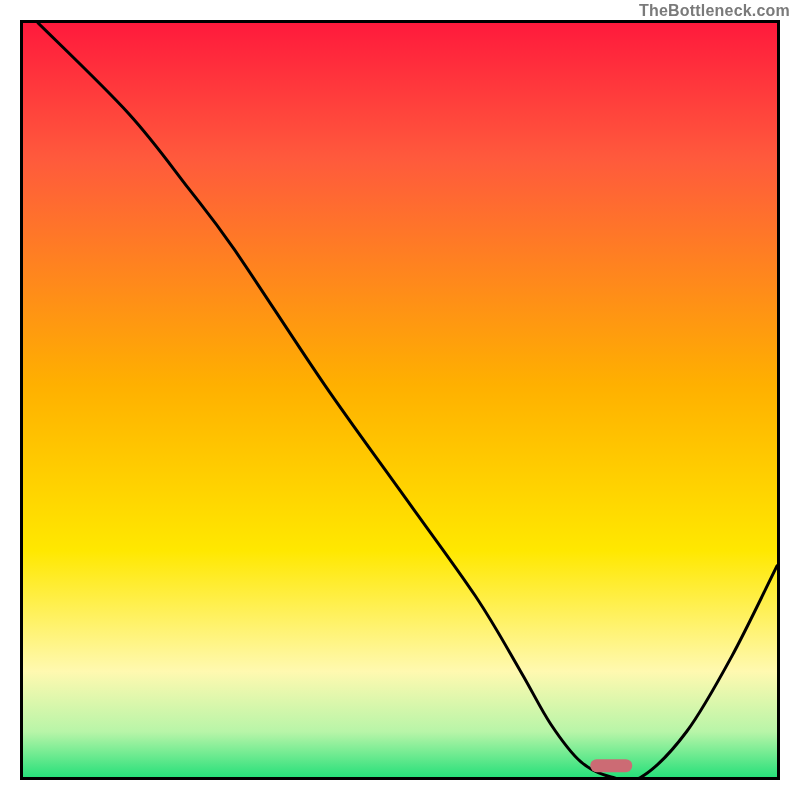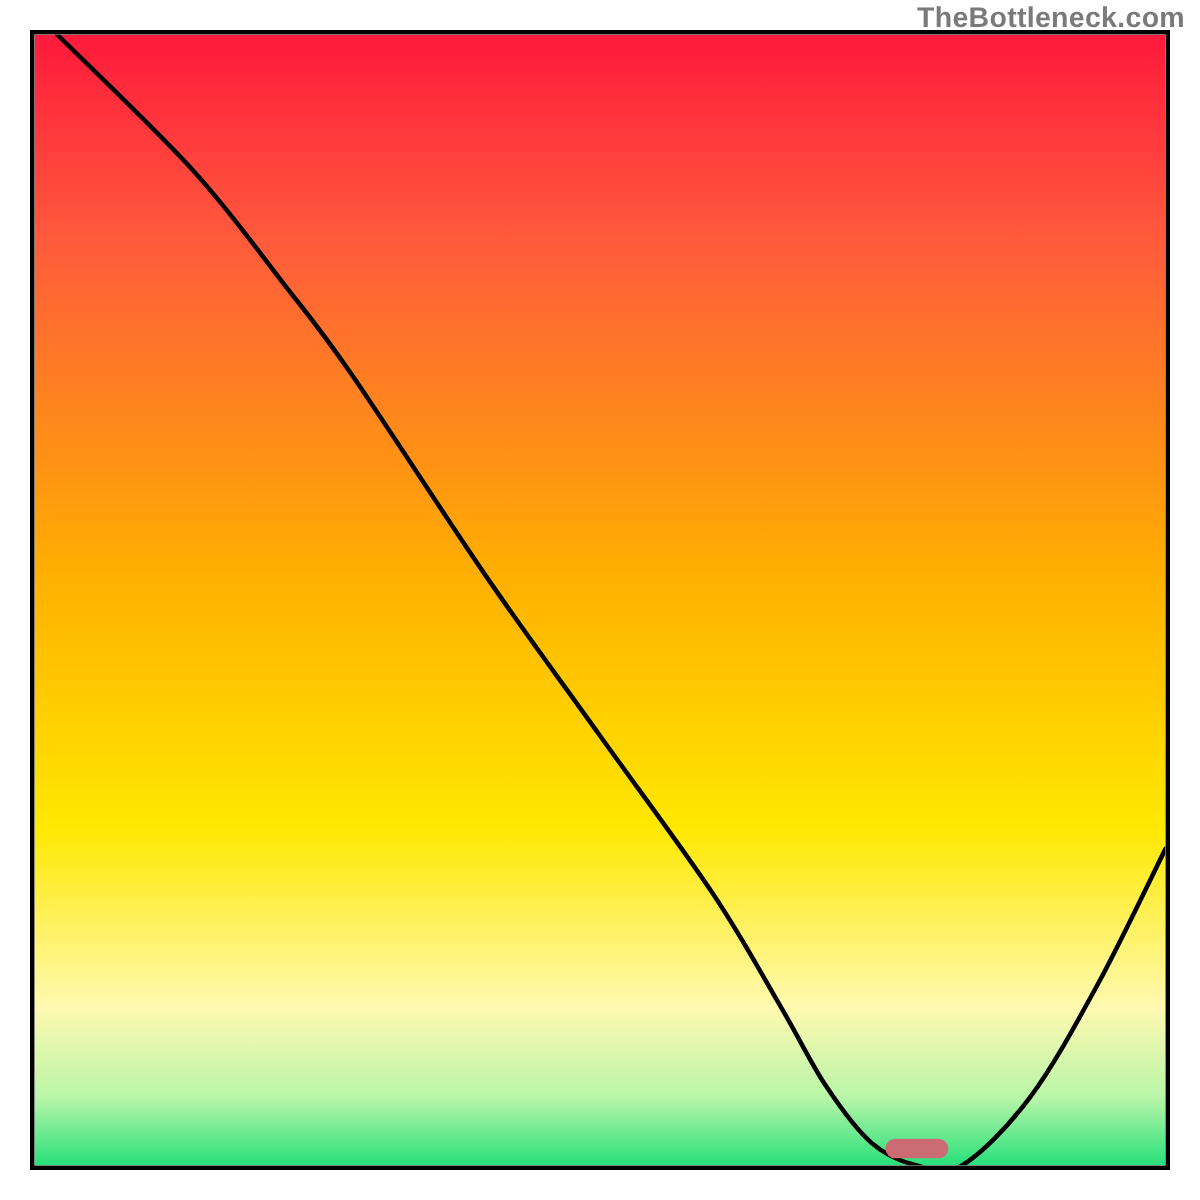--- a/index.html
+++ b/index.html
@@ -13,21 +13,21 @@
   .chart-wrap {
     position: relative;
     width: 800px;
     height: 800px;
   }
   .watermark {
     position: absolute;
     top: 2px;
     right: 10px;
     font-family: Arial, Helvetica, sans-serif;
-    font-size: 19px;
+    font-size: 16px;
     font-weight: bold;
     color: #7a7a7a;
     letter-spacing: 0.2px;
     z-index: 5;
   }
   .plot-frame {
     position: absolute;
     left: 20px;
     top: 20px;
     width: 760px;

